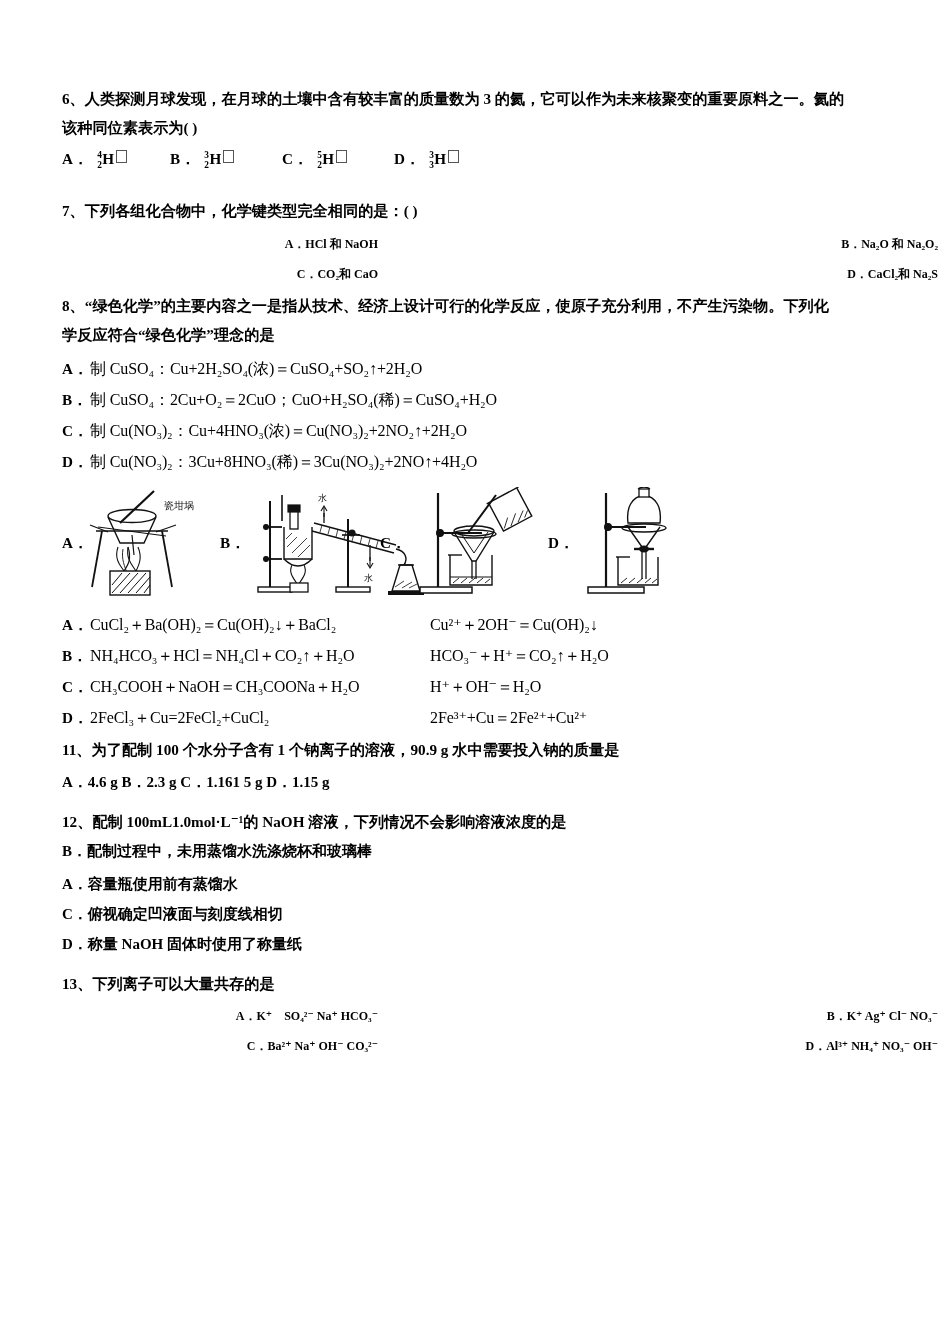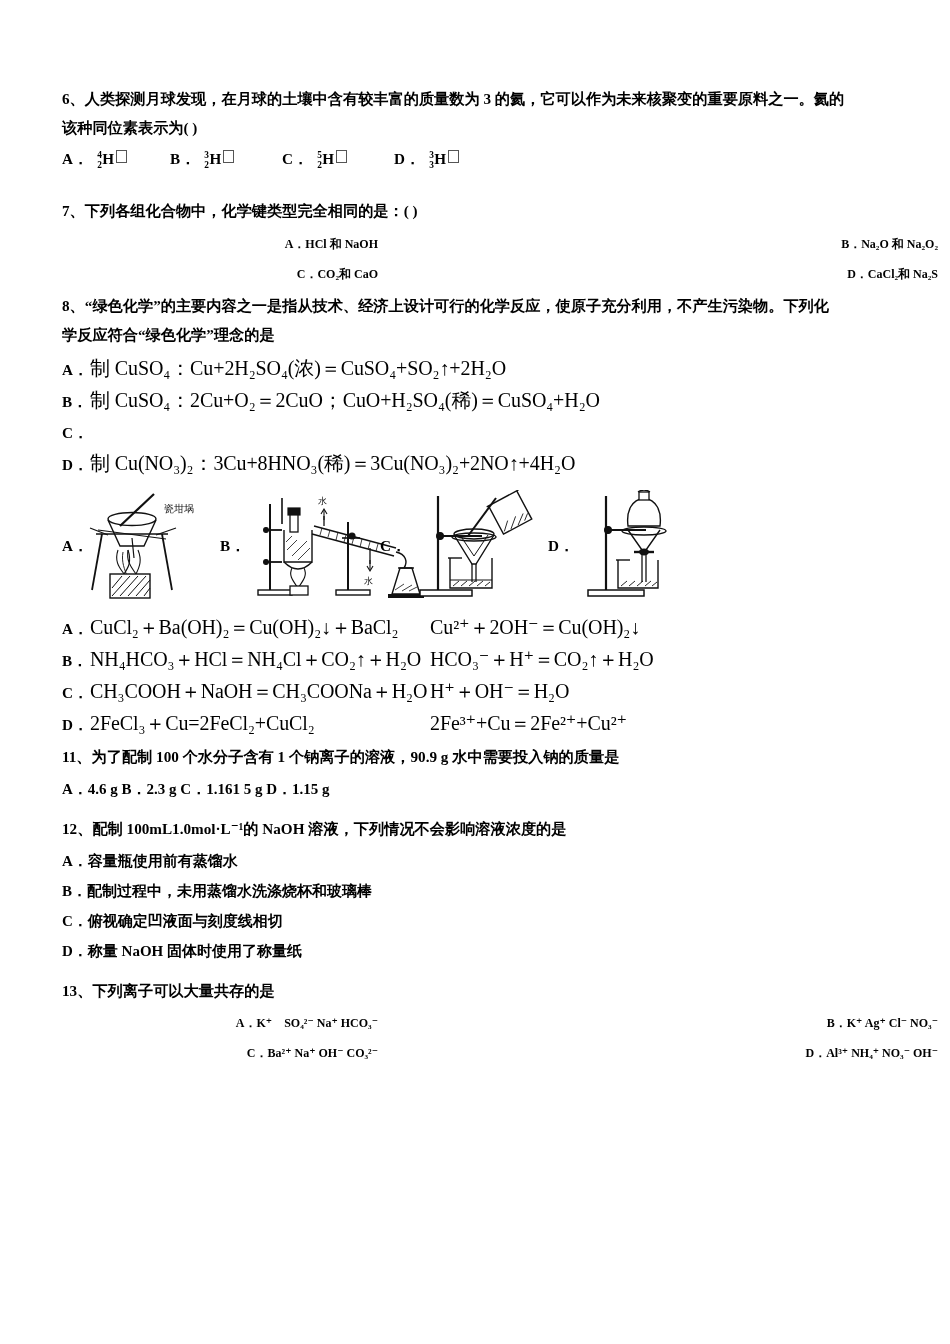--- a/index.html
+++ b/index.html
@@ -66,21 +66,21 @@
     font-weight: bold;
     text-align: right;
   }
   .col-a { width: 316px; flex: 0 0 316px; }
   .col-b { flex: 1 1 auto; }
 
   
   .formula {
     font-family: "Liberation Serif", "DejaVu Serif", serif;
     font-weight: normal;
-    font-size: 20px;
+    font-size: 16px;
     letter-spacing: -0.1px;
   }
   .fml-row {
     display: flex;
     line-height: 31px;
     align-items: baseline;
   }
   .fml-lbl {
     font-weight: bold;
     font-size: 15.2px;
@@ -199,20 +199,21 @@
     <div class="fml-row" style="margin-top:4px">
       <div class="fml-lbl">A．</div>
       <div class="formula">制 CuSO₄：Cu+2H₂SO₄(浓)＝CuSO₄+SO₂↑+2H₂O</div>
     </div>
     <div class="fml-row">
       <div class="fml-lbl">B．</div>
       <div class="formula">制 CuSO₄：2Cu+O₂＝2CuO；CuO+H₂SO₄(稀)＝CuSO₄+H₂O</div>
     </div>
     <div class="fml-row">
       <div class="fml-lbl">C．</div>
+      <div class="formula">制 Cu(NO₃)₂：Cu+4HNO₃(浓)＝Cu(NO₃)₂+2NO₂↑+2H₂O</div>
     </div>
     <div class="fml-row">
       <div class="fml-lbl">D．</div>
       <div class="formula">制 Cu(NO₃)₂：3Cu+8HNO₃(稀)＝3Cu(NO₃)₂+2NO↑+4H₂O</div>
     </div>
   </div>
 
   <div class="q" style="margin-top:10px">
 
     <div class="figrow">
@@ -444,25 +445,25 @@
     <div class="qline">
       <span class="qnum">11、</span><span>为了配制 100 个水分子含有 1 个钠离子的溶液，90.9 g 水中需要投入钠的质量是</span>
     </div>
     <div class="opt" style="margin-top:3px">A．4.6 g   B．2.3 g   C．1.161 5 g   D．1.15 g</div>
   </div>
 
   <div class="q" style="margin-top:10px">
     <div class="qline">
       <span class="qnum">12、</span><span>配制 100mL1.0mol·L⁻¹的 NaOH 溶液，下列情况不会影响溶液浓度的是</span>
     </div>
+    <div class="opt">
+      <span class="optlabel">B．</span><span>配制过程中，未用蒸馏水洗涤烧杯和玻璃棒</span>
+    </div>
     <div class="opt" style="margin-top:3px">
       <span class="optlabel">A．</span><span>容量瓶使用前有蒸馏水</span>
-    </div>
-    <div class="opt">
-      <span class="optlabel">B．</span><span>配制过程中，未用蒸馏水洗涤烧杯和玻璃棒</span>
     </div>
     <div class="opt">
       <span class="optlabel">C．</span><span>俯视确定凹液面与刻度线相切</span>
     </div>
     <div class="opt">
       <span class="optlabel">D．</span><span>称量 NaOH 固体时使用了称量纸</span>
     </div>
   </div>
 
   <div class="q" style="margin-top:10px">

